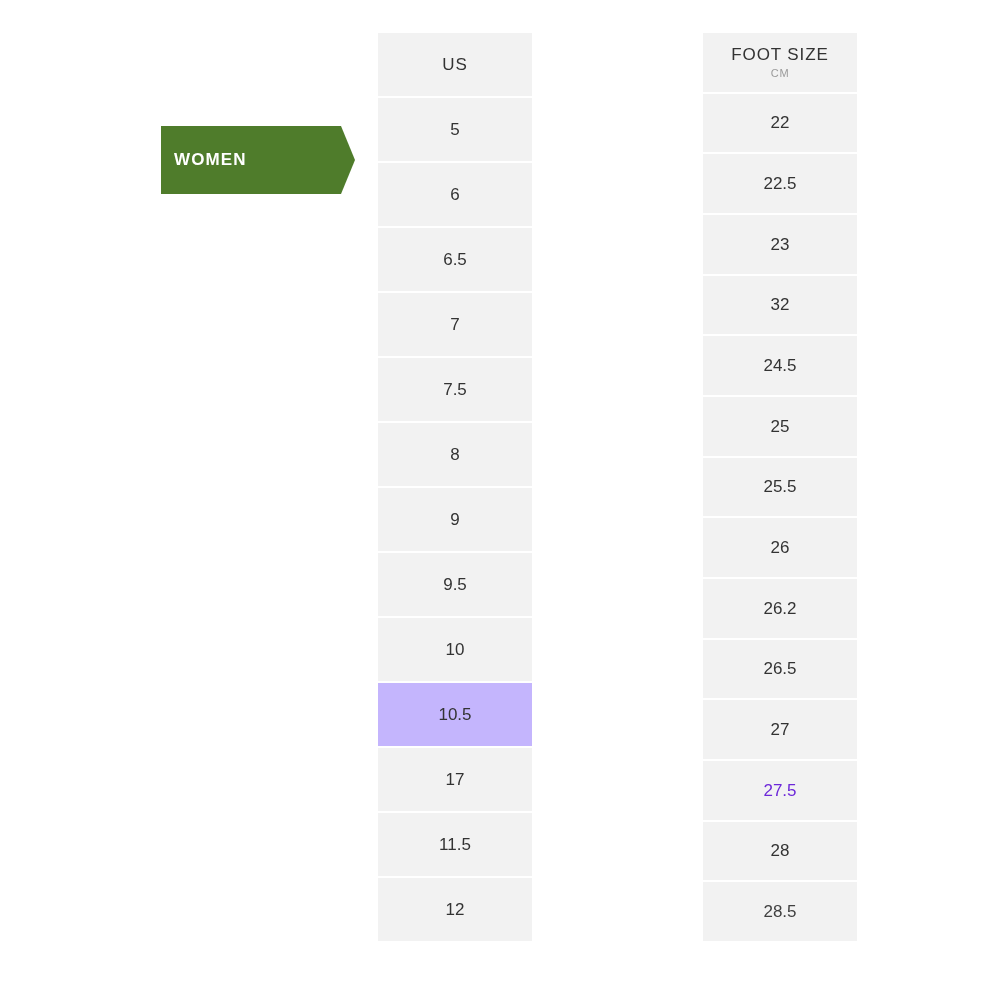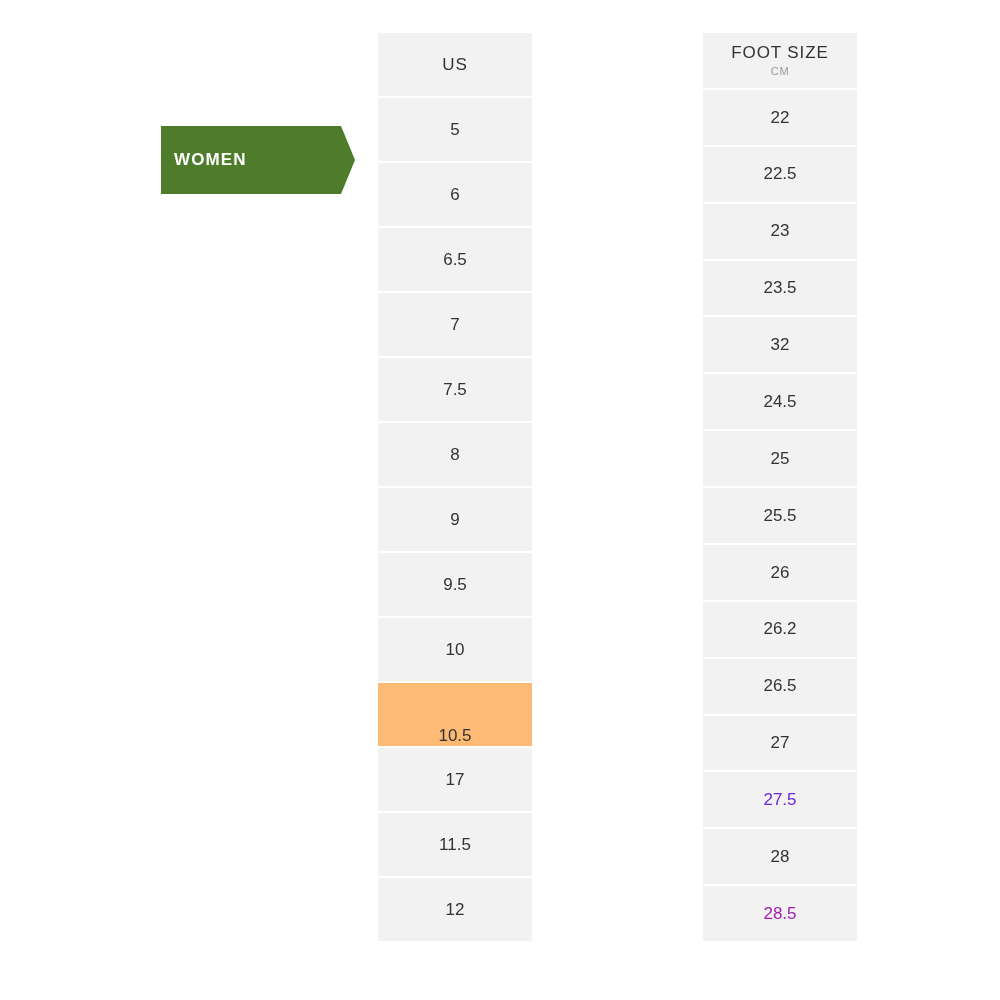--- a/index.html
+++ b/index.html
@@ -144,21 +144,21 @@
         </div>
       <div class="cell" style="background: rgb(242, 242, 242); color: rgb(51, 51, 51);">
           <span class="cell-value">9</span>
         </div>
       <div class="cell" style="background: rgb(242, 242, 242); color: rgb(51, 51, 51);">
           <span class="cell-value">9.5</span>
         </div>
       <div class="cell" style="background: rgb(242, 242, 242); color: rgb(51, 51, 51);">
           <span class="cell-value">10</span>
         </div>
-      <div class="cell" style="background: #fdba74; color: rgb(51, 51, 51); justify-content: flex-end;">
+      <div class="cell" style="background: #c4b5fd; color: rgb(51, 51, 51);">
           <span class="cell-value">10.5</span>
         </div>
       <div class="cell" style="background: rgb(242, 242, 242); color: rgb(51, 51, 51);">
           <span class="cell-value">17</span>
         </div>
       <div class="cell" style="background: rgb(242, 242, 242); color: rgb(51, 51, 51);">
           <span class="cell-value">11.5</span>
         </div>
       <div class="cell" style="background: rgb(242, 242, 242); color: rgb(51, 51, 51);">
           <span class="cell-value">12</span>
@@ -173,23 +173,20 @@
       <div class="cell" style="background: rgb(242, 242, 242); color: rgb(51, 51, 51);">
           <span class="cell-value">22</span>
         </div>
       <div class="cell" style="background: rgb(242, 242, 242); color: rgb(51, 51, 51);">
           <span class="cell-value">22.5</span>
         </div>
       <div class="cell" style="background: rgb(242, 242, 242); color: rgb(51, 51, 51);">
           <span class="cell-value">23</span>
         </div>
       <div class="cell" style="background: rgb(242, 242, 242); color: rgb(51, 51, 51);">
-          <span class="cell-value">23.5</span>
-        </div>
-      <div class="cell" style="background: rgb(242, 242, 242); color: rgb(51, 51, 51);">
           <span class="cell-value">32</span>
         </div>
       <div class="cell" style="background: rgb(242, 242, 242); color: rgb(51, 51, 51);">
           <span class="cell-value">24.5</span>
         </div>
       <div class="cell" style="background: rgb(242, 242, 242); color: rgb(51, 51, 51);">
           <span class="cell-value">25</span>
         </div>
       <div class="cell" style="background: rgb(242, 242, 242); color: rgb(51, 51, 51);">
           <span class="cell-value">25.5</span>
@@ -205,19 +202,19 @@
         </div>
       <div class="cell" style="background: rgb(242, 242, 242); color: rgb(51, 51, 51);">
           <span class="cell-value">27</span>
         </div>
       <div class="cell" style="background: rgb(242, 242, 242); color: #6d28d9;">
           <span class="cell-value">27.5</span>
         </div>
       <div class="cell" style="background: rgb(242, 242, 242); color: rgb(51, 51, 51);">
           <span class="cell-value">28</span>
         </div>
-      <div class="cell" style="background: rgb(242, 242, 242); color: #a21caf;">
+      <div class="cell" style="background: rgb(242, 242, 242); color: #404040;">
           <span class="cell-value">28.5</span>
         </div>
     </div>
 
   </div>
 </div>
 
 </body></html>

